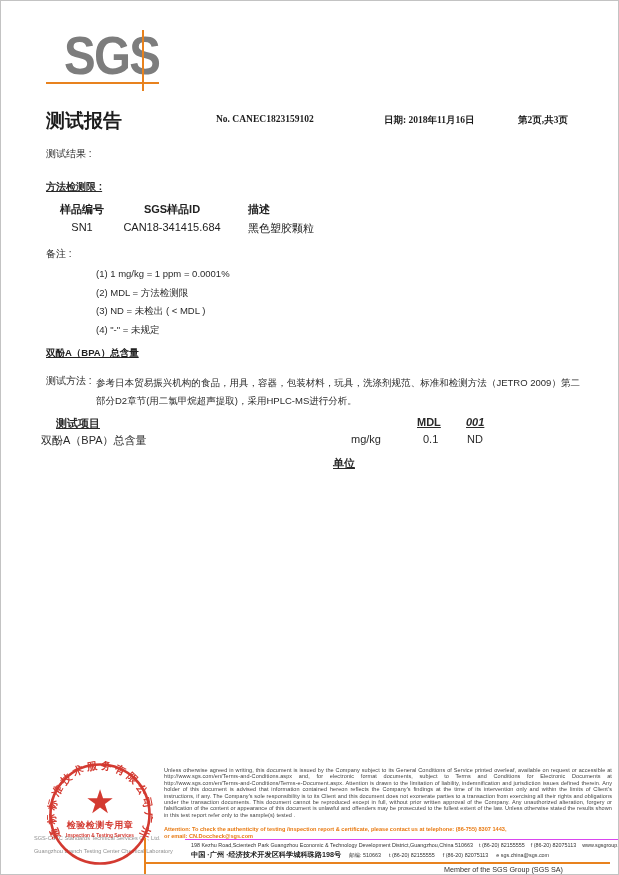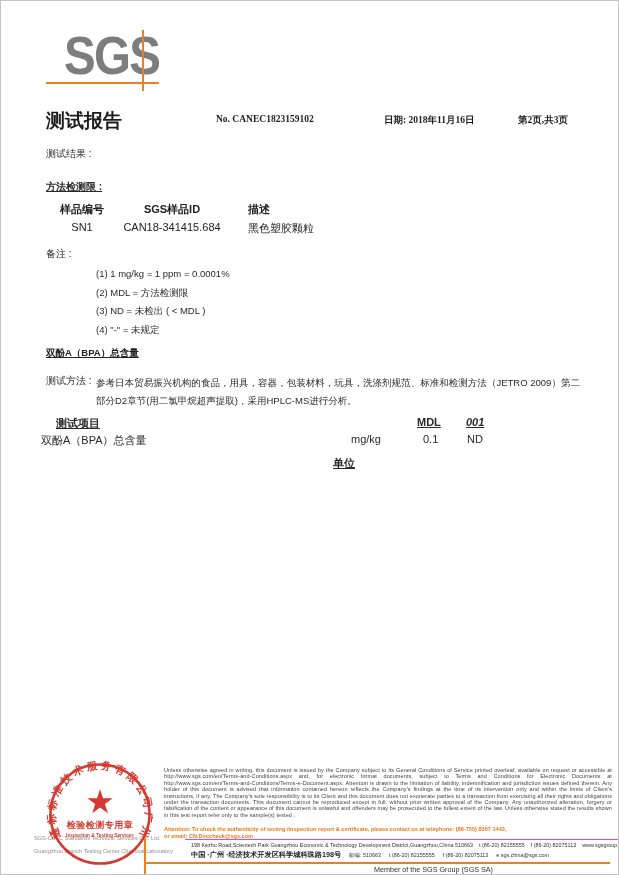--- a/index.html
+++ b/index.html
@@ -69,21 +69,21 @@
     padding:2px 2px 2px 6px;
     margin-left:32px;
   }
   .addr-row{display:flex;align-items:baseline;white-space:nowrap;}
   .addr-row1{font-size:5.4px;color:#333;gap:6px;}
   .addr-row2{margin-top:1.5px;gap:8px;}
   .addr-cn{font-size:7.2px;font-weight:bold;color:#1d1d1d;}
   .addr-sm{font-size:5.4px;color:#333;}
   .foot-vline{left:143px;top:837px;width:2px;height:36px;background:#e8821e;z-index:3;}
   .foot-hline{left:143px;top:861px;width:466px;height:2px;background:#e8821e;z-index:3;}
-  .member{left:0;top:864px;width:492px;text-align:right;font-size:7.2px;color:#2f2f2f;}
+  .member{left:0;top:864px;width:562px;text-align:right;font-size:7.2px;color:#2f2f2f;}
 </style>
 </head>
 <body>
 
 <div class="page">
 
   <div class="abs logo-text">SGS</div>
   <div class="abs logo-hline"></div>
   <div class="abs logo-vline"></div>
 

